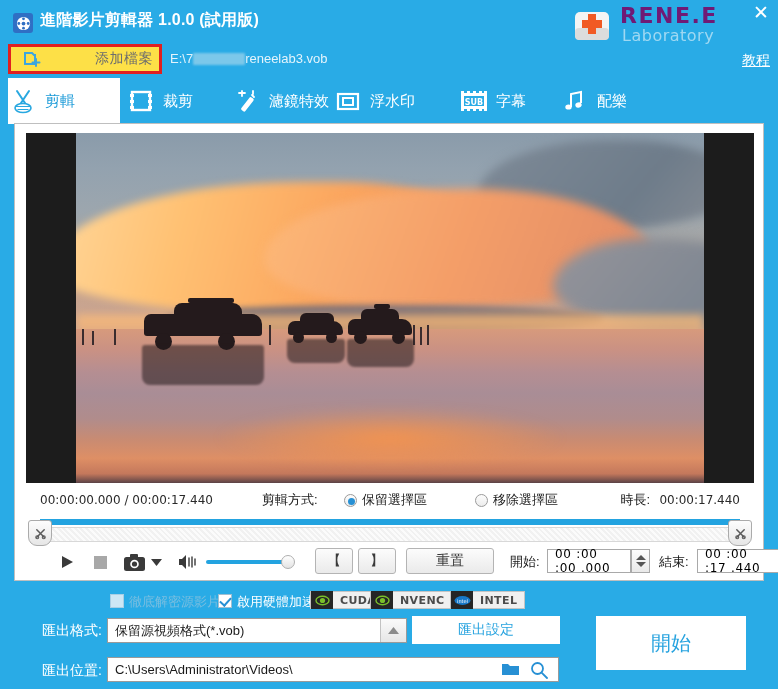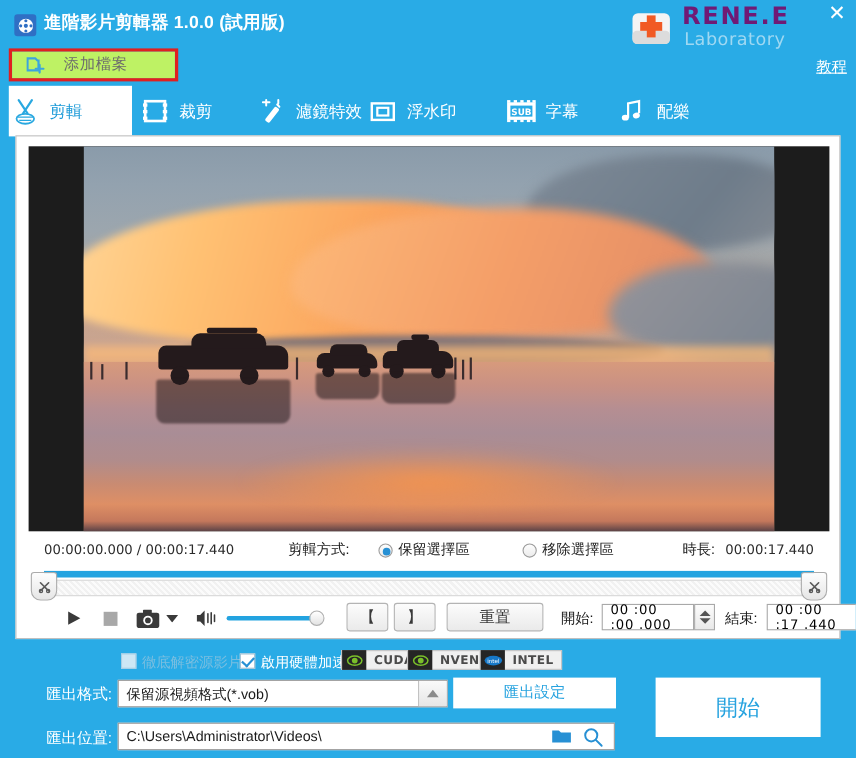--- a/index.html
+++ b/index.html
@@ -60,22 +60,22 @@
     cursor: pointer;
   }
 
   
   .addfile-wrap {
     position: absolute; left: 8px; top: 44px; width: 154px; height: 30px;
     border: 3px solid #E02020;
   }
   .addfile-btn {
     position: absolute; left: 0; top: 0; width: 100%; height: 100%;
-    background: #bef264;
-    display: flex; align-items: center; cursor: pointer;
+    background: #fde047;
+    display: flex; align-items: center; cursor: pointer; gap: 37px;
   }
   .addfile-icon { margin-left: 13px; width: 20px; height: 18px; }
   .addfile-label {
     margin-left: 14px; font-size: 14px; color: #6D6D6D; letter-spacing: .5px;
   }
   .file-path {
     position: absolute; left: 170px; top: 51px;
     font-size: 13px; color: #E4F4FC; white-space: nowrap;
   }
   .redacted {
@@ -359,20 +359,23 @@
   <div class="addfile-wrap">
     <div class="addfile-btn">
       <span class="addfile-icon">
         <svg width="20" height="18" viewBox="0 0 20 18">
           <path d="M1 3h7l2 2h1v9H1z" fill="none" stroke="#3CA5DE" stroke-width="2"></path>
           <path d="M12 9v7M8.5 12.5h7" stroke="#3CA5DE" stroke-width="2" stroke-linecap="round"></path>
         </svg>
       </span>
       <span class="addfile-label">添加檔案</span>
     </div>
+  </div>
+  <div class="file-path">
+    <span>E:\7</span><span class="redacted"></span><span>reneelab3.vob</span>
   </div>
 
   <div class="tabbar">
 
     <div class="tab active" style="left:8px;width:112px;">
       <span class="ticon">
         <svg width="26" height="26" viewBox="0 0 26 26">
           <path d="M7 3l8 12M19 3l-8 12" stroke="#29A8E0" stroke-width="2" fill="none" stroke-linecap="round"></path>
           <ellipse cx="13" cy="20" rx="8" ry="4.5" fill="none" stroke="#29A8E0" stroke-width="1.6"></ellipse>
           <path d="M6 18.5h14M7.5 21.5h11" stroke="#29A8E0" stroke-width="1.2"></path>
@@ -597,21 +600,21 @@
     <div class="badge" style="left:370px;">
       <span class="bico">
         <svg width="15" height="11" viewBox="0 0 15 11">
           <ellipse cx="7.5" cy="5.5" rx="6.5" ry="4.2" fill="none" stroke="#7ABF2A" stroke-width="1.4"></ellipse>
           <ellipse cx="7.5" cy="5.5" rx="2.6" ry="2.6" fill="#7ABF2A"></ellipse>
         </svg>
       </span>
       <span class="blbl">NVENC</span>
     </div>
 
-    <div class="badge" style="left:436px;">
+    <div class="badge" style="left:450px;">
       <span class="bico">
         <svg width="17" height="11" viewBox="0 0 17 11">
           <ellipse cx="8.5" cy="5.5" rx="8" ry="4.4" fill="#1678C8"></ellipse>
           <text x="8.5" y="8" font-size="5" fill="#fff" text-anchor="middle" font-family="DejaVu Sans">intel</text>
         </svg>
       </span>
       <span class="blbl">INTEL</span>
     </div>
   </div>
 

